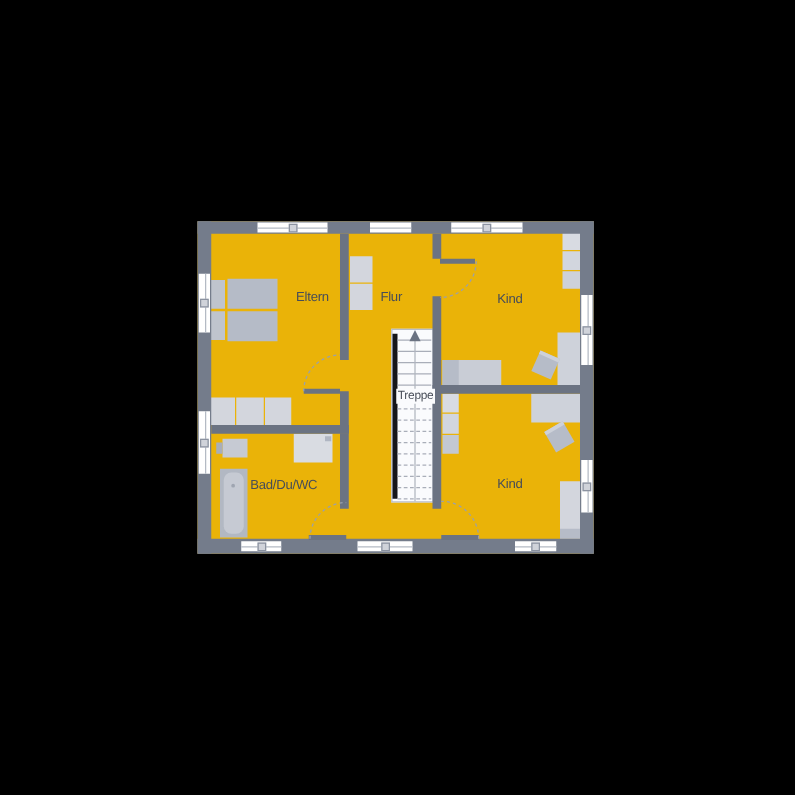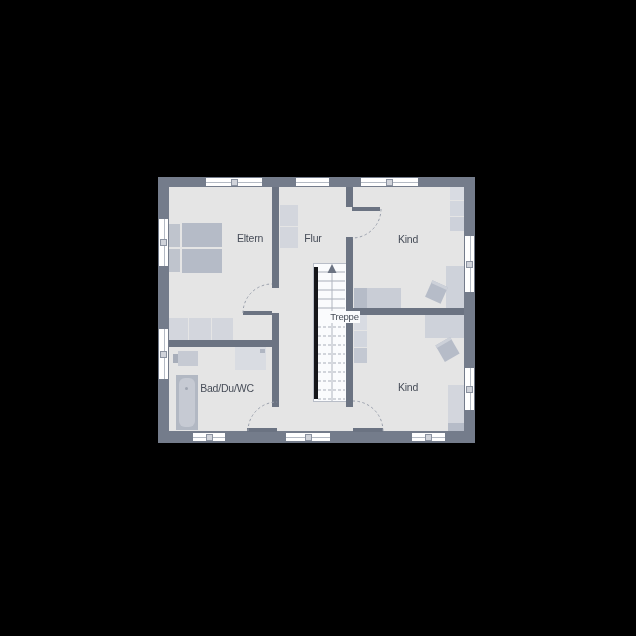--- a/index.html
+++ b/index.html
@@ -1,35 +1,35 @@
 <!DOCTYPE html>
 <html><head>
 <meta charset="utf-8">
 <style>
   html,body{margin:0;padding:0;}
   body{width:636px;height:636px;background:#000;position:relative;overflow:hidden;
        font-family:"Liberation Sans",sans-serif;}
-  .plan{position:absolute;left:158px;top:177px;width:317px;height:266px;background:#e5e5e5;}
+  .plan{position:absolute;left:158px;top:177px;width:317px;height:266px;background:#eab308;}
   .abs{position:absolute;}
   .wall-ext{position:absolute;background:#747c8b;}
   .wall-int{position:absolute;background:#6b7382;}
   .leaf{position:absolute;background:#6b7382;}
   .window-h{position:absolute;background:#ffffff;height:8px;display:flex;align-items:center;justify-content:center;}
   .window-h::before{content:"";position:absolute;left:0;right:0;top:50%;height:1px;background:#b4bac4;}
   .window-v{position:absolute;background:#ffffff;width:9px;display:flex;align-items:center;justify-content:center;}
   .window-v::before{content:"";position:absolute;top:0;bottom:0;left:50%;width:1px;background:#b4bac4;}
   .handle{width:5px;height:5px;background:#d0d3da;border:1px solid #8b92a0;z-index:2;}
   .furn{position:absolute;}
   .cells{position:absolute;display:flex;}
   .cells > div{flex:1;}
   .label{position:absolute;color:#474d58;font-size:10.5px;letter-spacing:-0.2px;text-align:center;line-height:13px;}
   .stairwell{position:absolute;left:155px;top:86px;width:34px;height:139px;background:#fafbfd;border:1px solid #b8bdc7;box-sizing:border-box;}
   .stringer{position:absolute;left:0;top:3px;width:4px;height:132px;background:#15161a;}
   svg.overlay{position:absolute;left:0;top:0;width:317px;height:266px;pointer-events:none;}
-  .treppe-label{left:171px;top:134px;width:31px;height:12px;background:#fafbfd;font-size:9.5px;line-height:12px;}
+  .treppe-label{left:159px;top:134px;width:31px;height:12px;background:#fafbfd;font-size:9.5px;line-height:12px;}
 </style>
 </head>
 <body>
 
 <div class="plan">
 
   <div class="furn" style="left:10px;top:46px;width:54px;height:50px;">
     <div class="abs" style="left:0;top:1px;width:12px;height:23px;background:#bfc4cd;"></div>
     <div class="abs" style="left:0;top:26px;width:12px;height:23px;background:#bfc4cd;"></div>
     <div class="abs" style="left:14px;top:0;width:40px;height:24px;background:#b5bbc7;"></div>

